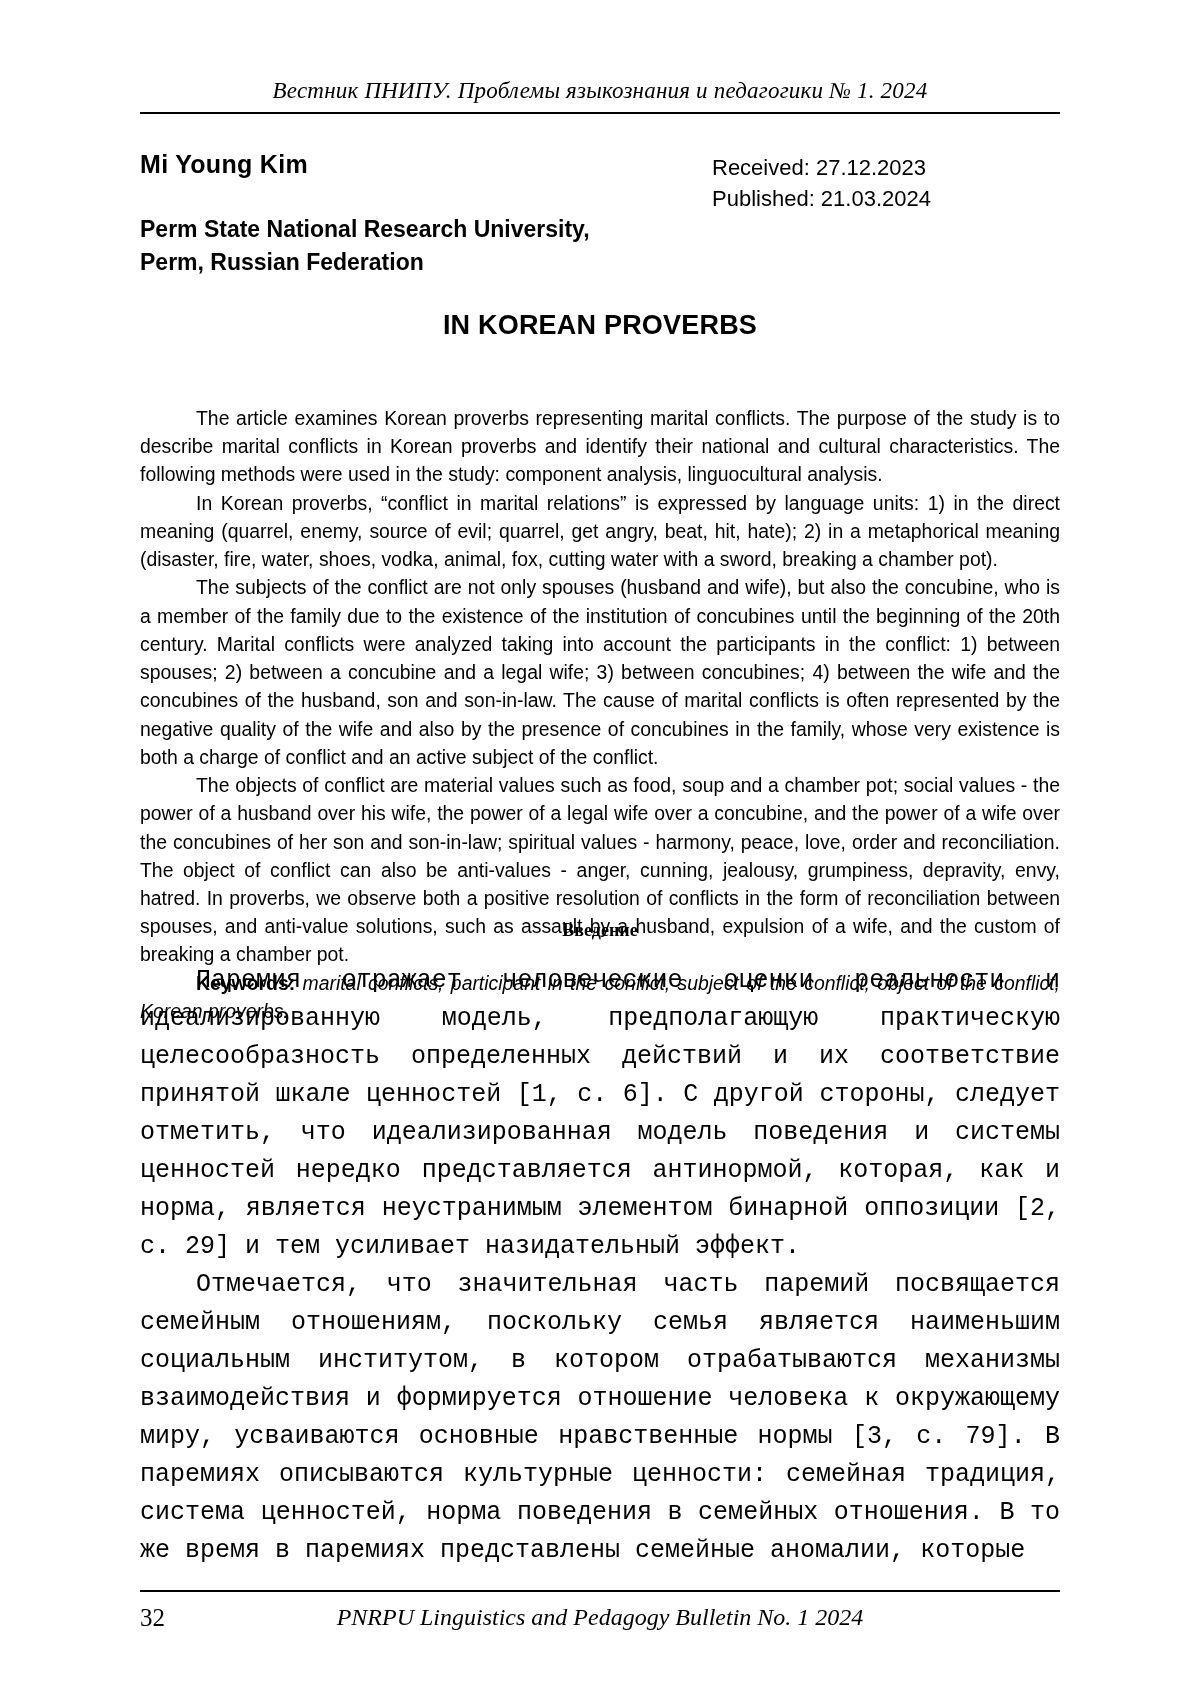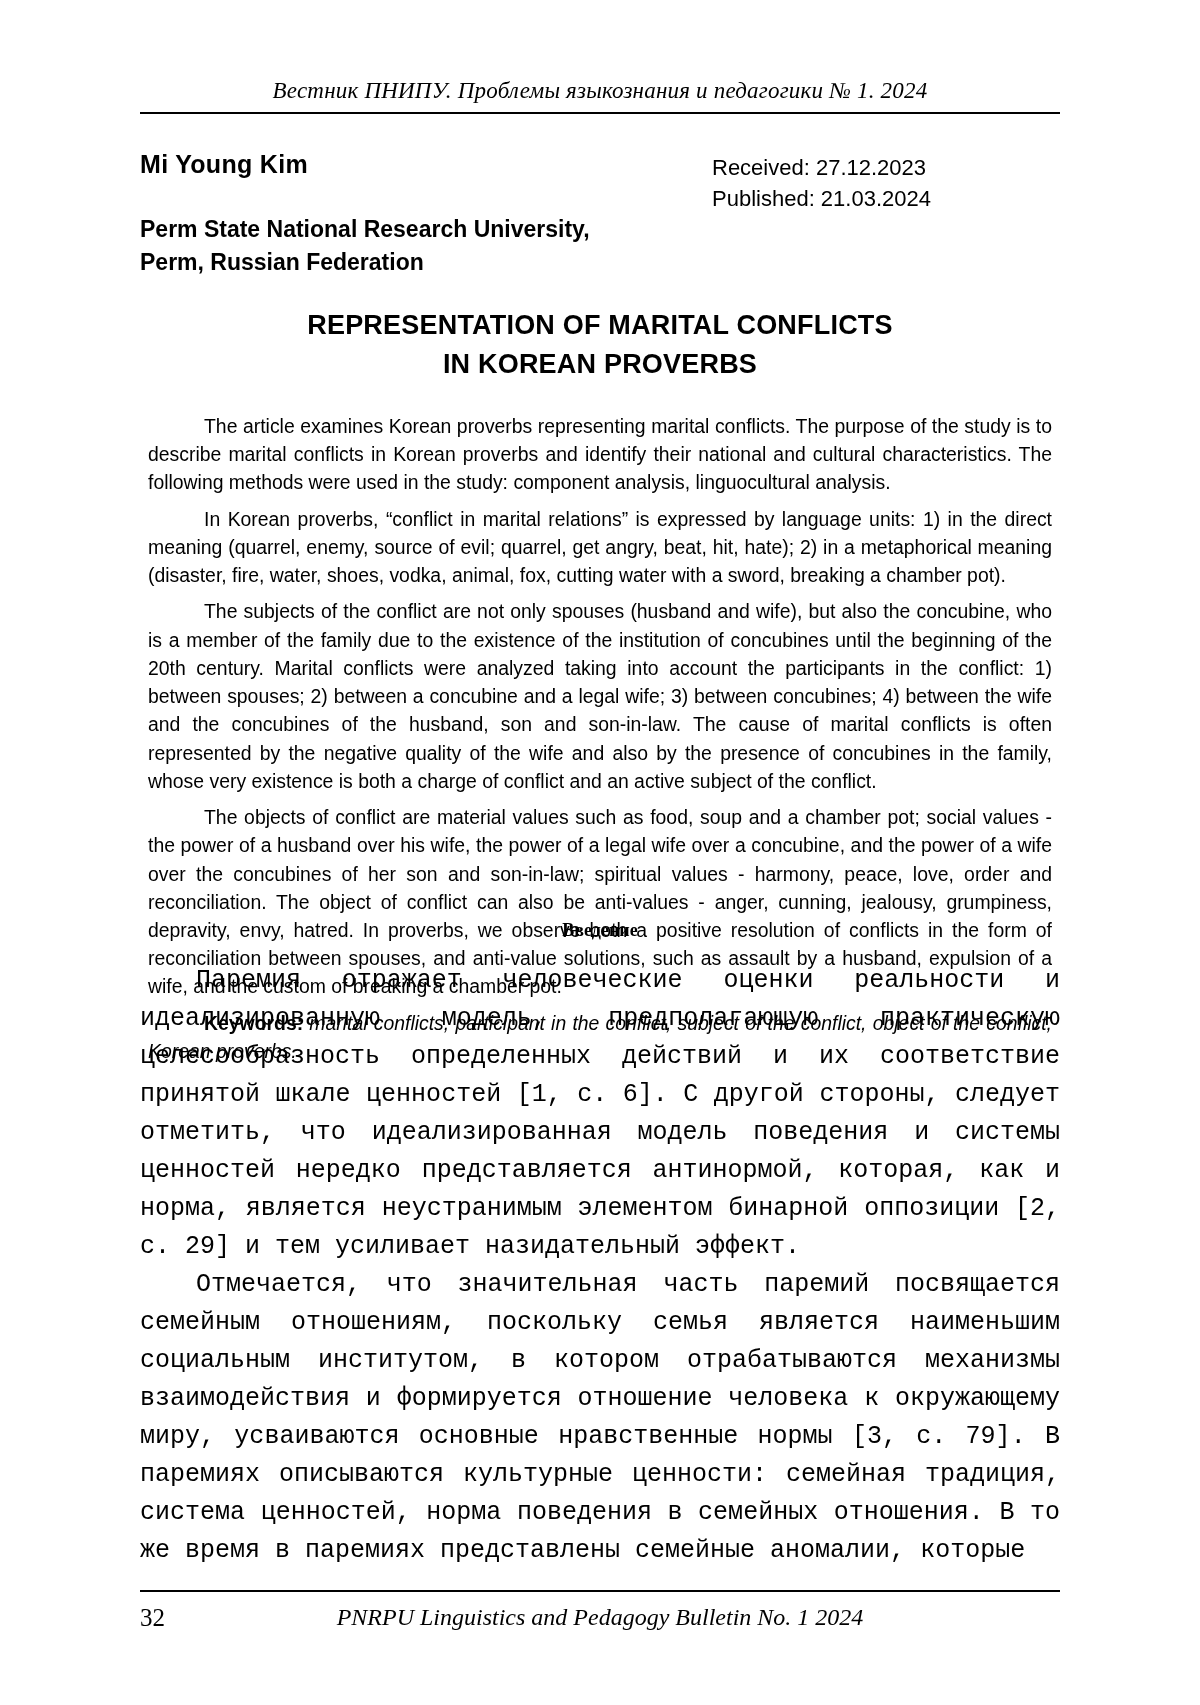--- a/index.html
+++ b/index.html
@@ -92,21 +92,21 @@
     position: absolute;
     left: 140px;
     top: 404px;
     width: 920px;
     font-family: "Liberation Sans", sans-serif;
     font-size: 19.4px;
     line-height: 1.455;
     text-align: justify;
   }
   .abstract p {
-    margin: 8px;
+    margin: 0;
     text-indent: 56px;
   }
   .keywords {
     margin: 0;
     text-indent: 56px;
     font-style: italic;
   }
   .keywords b {
     font-style: normal;
     font-weight: bold;
@@ -183,21 +183,20 @@
       <div>Perm, Russian Federation</div>
     </div>
   </div>
 
   <div class="dates">
     <div>Received: 27.12.2023</div>
     <div>Published: 21.03.2024</div>
   </div>
 
   <div class="title">
-    <div>REPRESENTATION OF MARITAL CONFLICTS</div>
     <div>IN KOREAN PROVERBS</div>
   </div>
 
   <div class="abstract">
     <p>The article examines Korean proverbs representing marital conflicts. The purpose of the study is to describe marital conflicts in Korean proverbs and identify their national and cultural characteristics. The following methods were used in the study: component analysis, linguocultural analysis.</p>
     <p>In Korean proverbs, “conflict in marital relations” is expressed by language units: 1) in the direct meaning (quarrel, enemy, source of evil; quarrel, get angry, beat, hit, hate); 2) in a metaphorical meaning (disaster, fire, water, shoes, vodka, animal, fox, cutting water with a sword, breaking a chamber pot).</p>
     <p>The subjects of the conflict are not only spouses (husband and wife), but also the concubine, who is a member of the family due to the existence of the institution of concubines until the beginning of the 20th century. Marital conflicts were analyzed taking into account the participants in the conflict: 1) between spouses; 2) between a concubine and a legal wife; 3) between concubines; 4) between the wife and the concubines of the husband, son and son-in-law. The cause of marital conflicts is often represented by the negative quality of the wife and also by the presence of concubines in the family, whose very existence is both a charge of conflict and an active subject of the conflict.</p>
     <p>The objects of conflict are material values such as food, soup and a chamber pot; social values - the power of a husband over his wife, the power of a legal wife over a concubine, and the power of a wife over the concubines of her son and son-in-law; spiritual values - harmony, peace, love, order and reconciliation. The object of conflict can also be anti-values - anger, cunning, jealousy, grumpiness, depravity, envy, hatred. In proverbs, we observe both a positive resolution of conflicts in the form of reconciliation between spouses, and anti-value solutions, such as assault by a husband, expulsion of a wife, and the custom of breaking a chamber pot.</p>
     <p class="keywords"><b>Keywords:</b><span> marital conflicts, participant in the conflict, subject of the conflict, object of the conflict, Korean proverbs.</span></p>
   </div>

